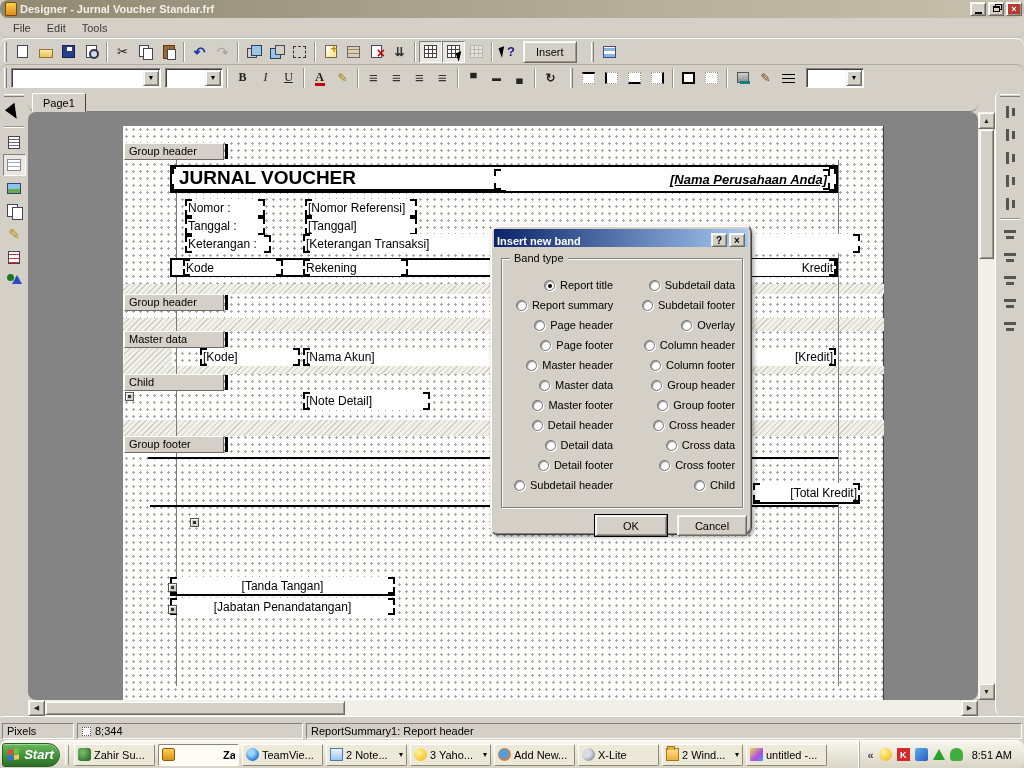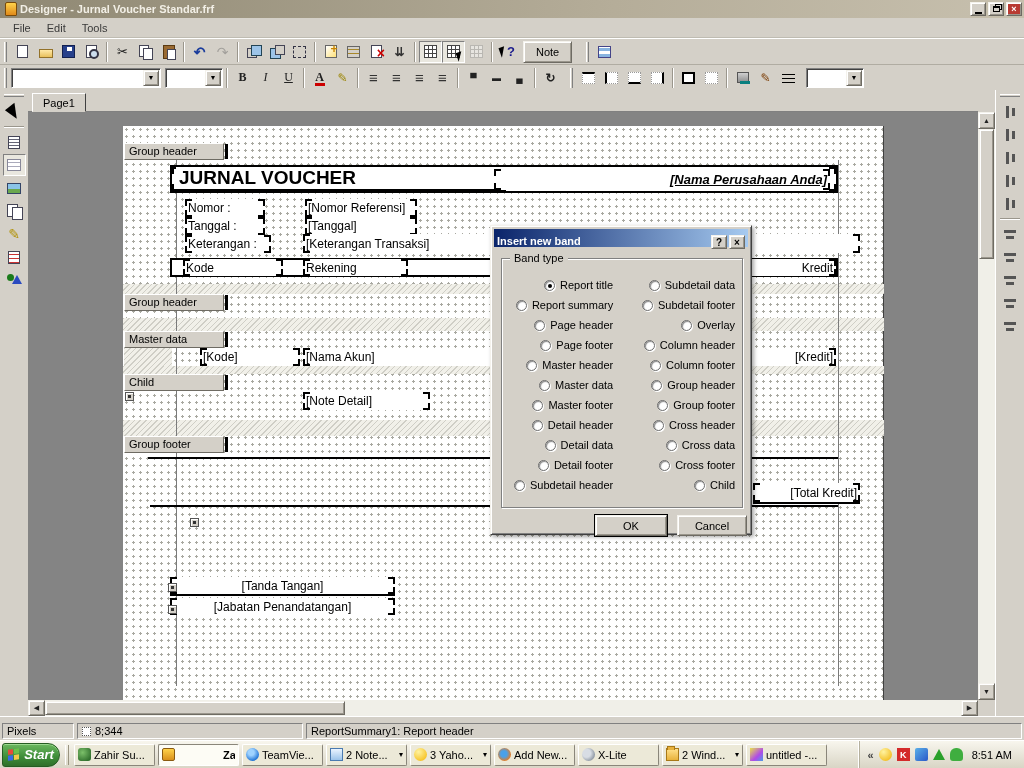--- a/index.html
+++ b/index.html
@@ -1,19 +1,19 @@
 <!DOCTYPE html>
 <html><head>
 <meta charset="utf-8">
 <style>
   html,body{margin:0;padding:0;background:#555;}
   *{box-sizing:border-box;}
   #screen{position:relative;width:1024px;height:768px;background:#d4d0c8;overflow:hidden;
           font-family:"Liberation Sans",sans-serif;font-size:11px;color:#000;cursor:default;}
-  .abs{position:absolute;}
+  .abs{position:absolute;border-radius:8px;}
   
   .raised{border:1px solid;border-color:#f4f2ec #6e6b63 #6e6b63 #f4f2ec;background:#d4d0c8;
           box-shadow:inset 1px 1px 0 #ffffff, inset -1px -1px 0 #9a968c;}
   
   .titlebar{left:0;top:0;width:1024px;height:18px;background:linear-gradient(90deg,#8f8873,#b5ad99 60%,#c7c0ae);
             display:flex;align-items:center;padding:0 2px;}
   .appicon{width:12px;height:14px;background:linear-gradient(#ffd24a,#e08a1a);border:1px solid #7a4a08;border-radius:2px 2px 1px 1px;margin:0 3px;}
   .apptitle{color:#f2efe6;font-weight:bold;flex:1;white-space:nowrap;overflow:hidden;}
   .winbtns{display:flex;gap:2px;}
   .wbtn{width:16px;height:14px;display:flex;align-items:center;justify-content:center;font-size:9px;font-weight:bold;}
@@ -132,21 +132,21 @@
   .vscroll{left:978px;top:112px;width:17px;height:588px;background:#f0efe8;}
   .hscroll{left:28px;top:700px;width:950px;height:16px;background:#f0efe8;}
   .scorner{left:978px;top:700px;width:17px;height:16px;background:#d4d0c8;}
   .sbtn{position:absolute;display:flex;align-items:center;justify-content:center;font-size:7px;color:#222;}
   .thumbv{position:absolute;left:1px;top:17px;width:15px;height:130px;}
   .thumbh{position:absolute;left:17px;top:1px;width:300px;height:14px;}
   
   .dialog{left:490px;top:225px;width:262px;height:310px;background:#d4d0c8;z-index:60;
           border:1px solid;border-color:#f4f2ec #404040 #404040 #f4f2ec;box-shadow:inset 1px 1px 0 #fff,inset -1px -1px 0 #808080,2px 2px 4px rgba(0,0,0,.35);}
   .dtitle{position:absolute;left:3px;top:3px;right:3px;height:18px;background:linear-gradient(90deg,#0a246a,#a6caf0);
-          display:flex;align-items:flex-start;padding:6px 3px;color:#fff;font-weight:bold;}
+          display:flex;align-items:flex-end;padding:0 3px;color:#fff;font-weight:bold;}
   .dtitle .dtext{flex:1;}
   .dbtn{width:16px;height:14px;display:flex;align-items:center;justify-content:center;font-size:10px;font-weight:bold;margin-left:2px;color:#000;}
   .groupbox{position:absolute;left:10px;top:32px;width:242px;height:250px;border:1px solid #808080;box-shadow:1px 1px 0 #fff, inset 1px 1px 0 #fff;}
   .legend{position:absolute;left:8px;top:-7px;background:#d4d0c8;padding:0 4px;}
   .radiocol{position:absolute;top:16px;display:flex;flex-direction:column;}
   .radiocol.left{left:12px;} .radiocol.right{left:140px;}
   .radiorow{height:20px;display:flex;align-items:center;gap:5px;justify-content:flex-end;}
   .radio{position:relative;width:11px;height:11px;border-radius:50%;background:#fff;border:1px solid #6b6b6b;box-shadow:inset 1px 1px 1px rgba(64,64,64,.6), 1px 1px 0 #fff;flex:0 0 auto;}
   .radio.checked::after{content:"";position:absolute;left:3px;top:3px;width:4px;height:4px;border-radius:50%;background:#000;}
   .btn{position:absolute;height:21px;display:flex;align-items:center;justify-content:center;}
@@ -280,21 +280,21 @@
         </div>
         <div class="tbtn disabled">
           <div class="ic ic-align-to-grid"></div>
         </div>
         <div class="tsep"></div>
         <div class="tbtn">
           <div class="ic ic-help-pointer"></div>
         </div>
       </div>
     <div class="textbtn raised">
-        <span>Note</span>
+        <span>Insert</span>
       </div>
     <div class="grip" style="margin-left:14px;"></div>
     <div style="display:flex;align-items:center;">
         <div class="tbtn">
           <div class="ic ic-report-structure"></div>
         </div>
       </div>
   </div>
 
   <div class="abs toolbar tb2">

